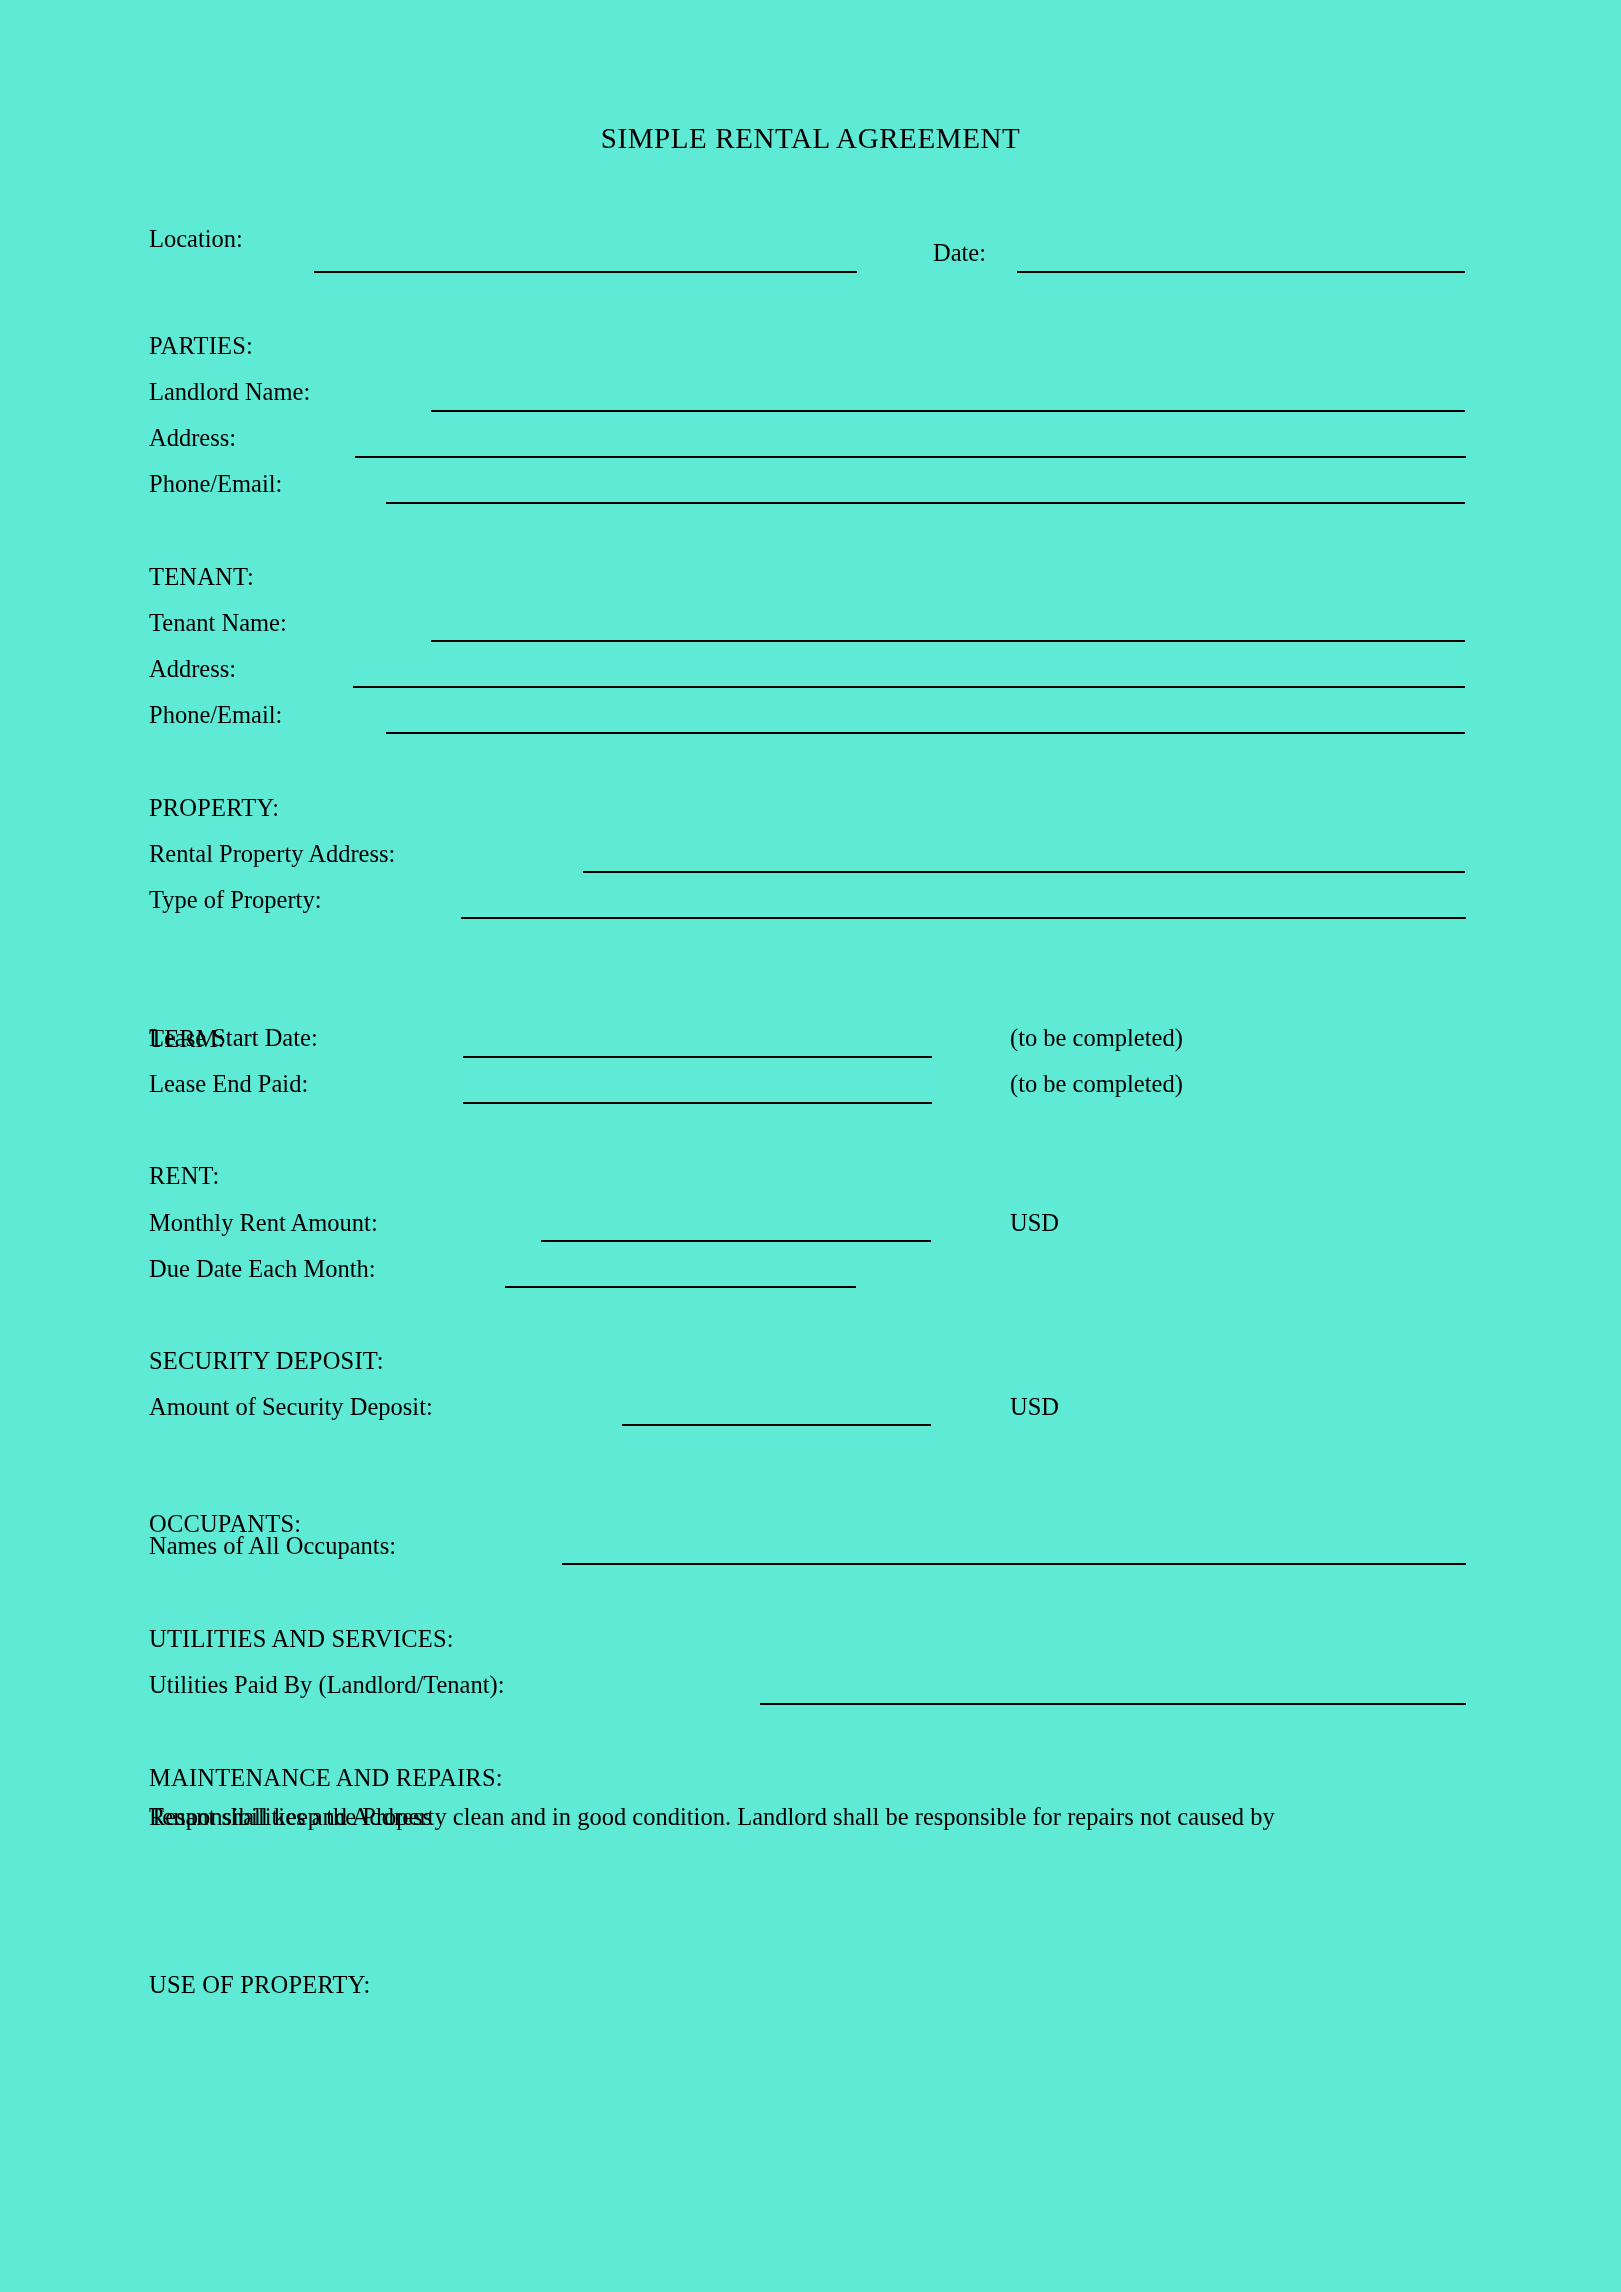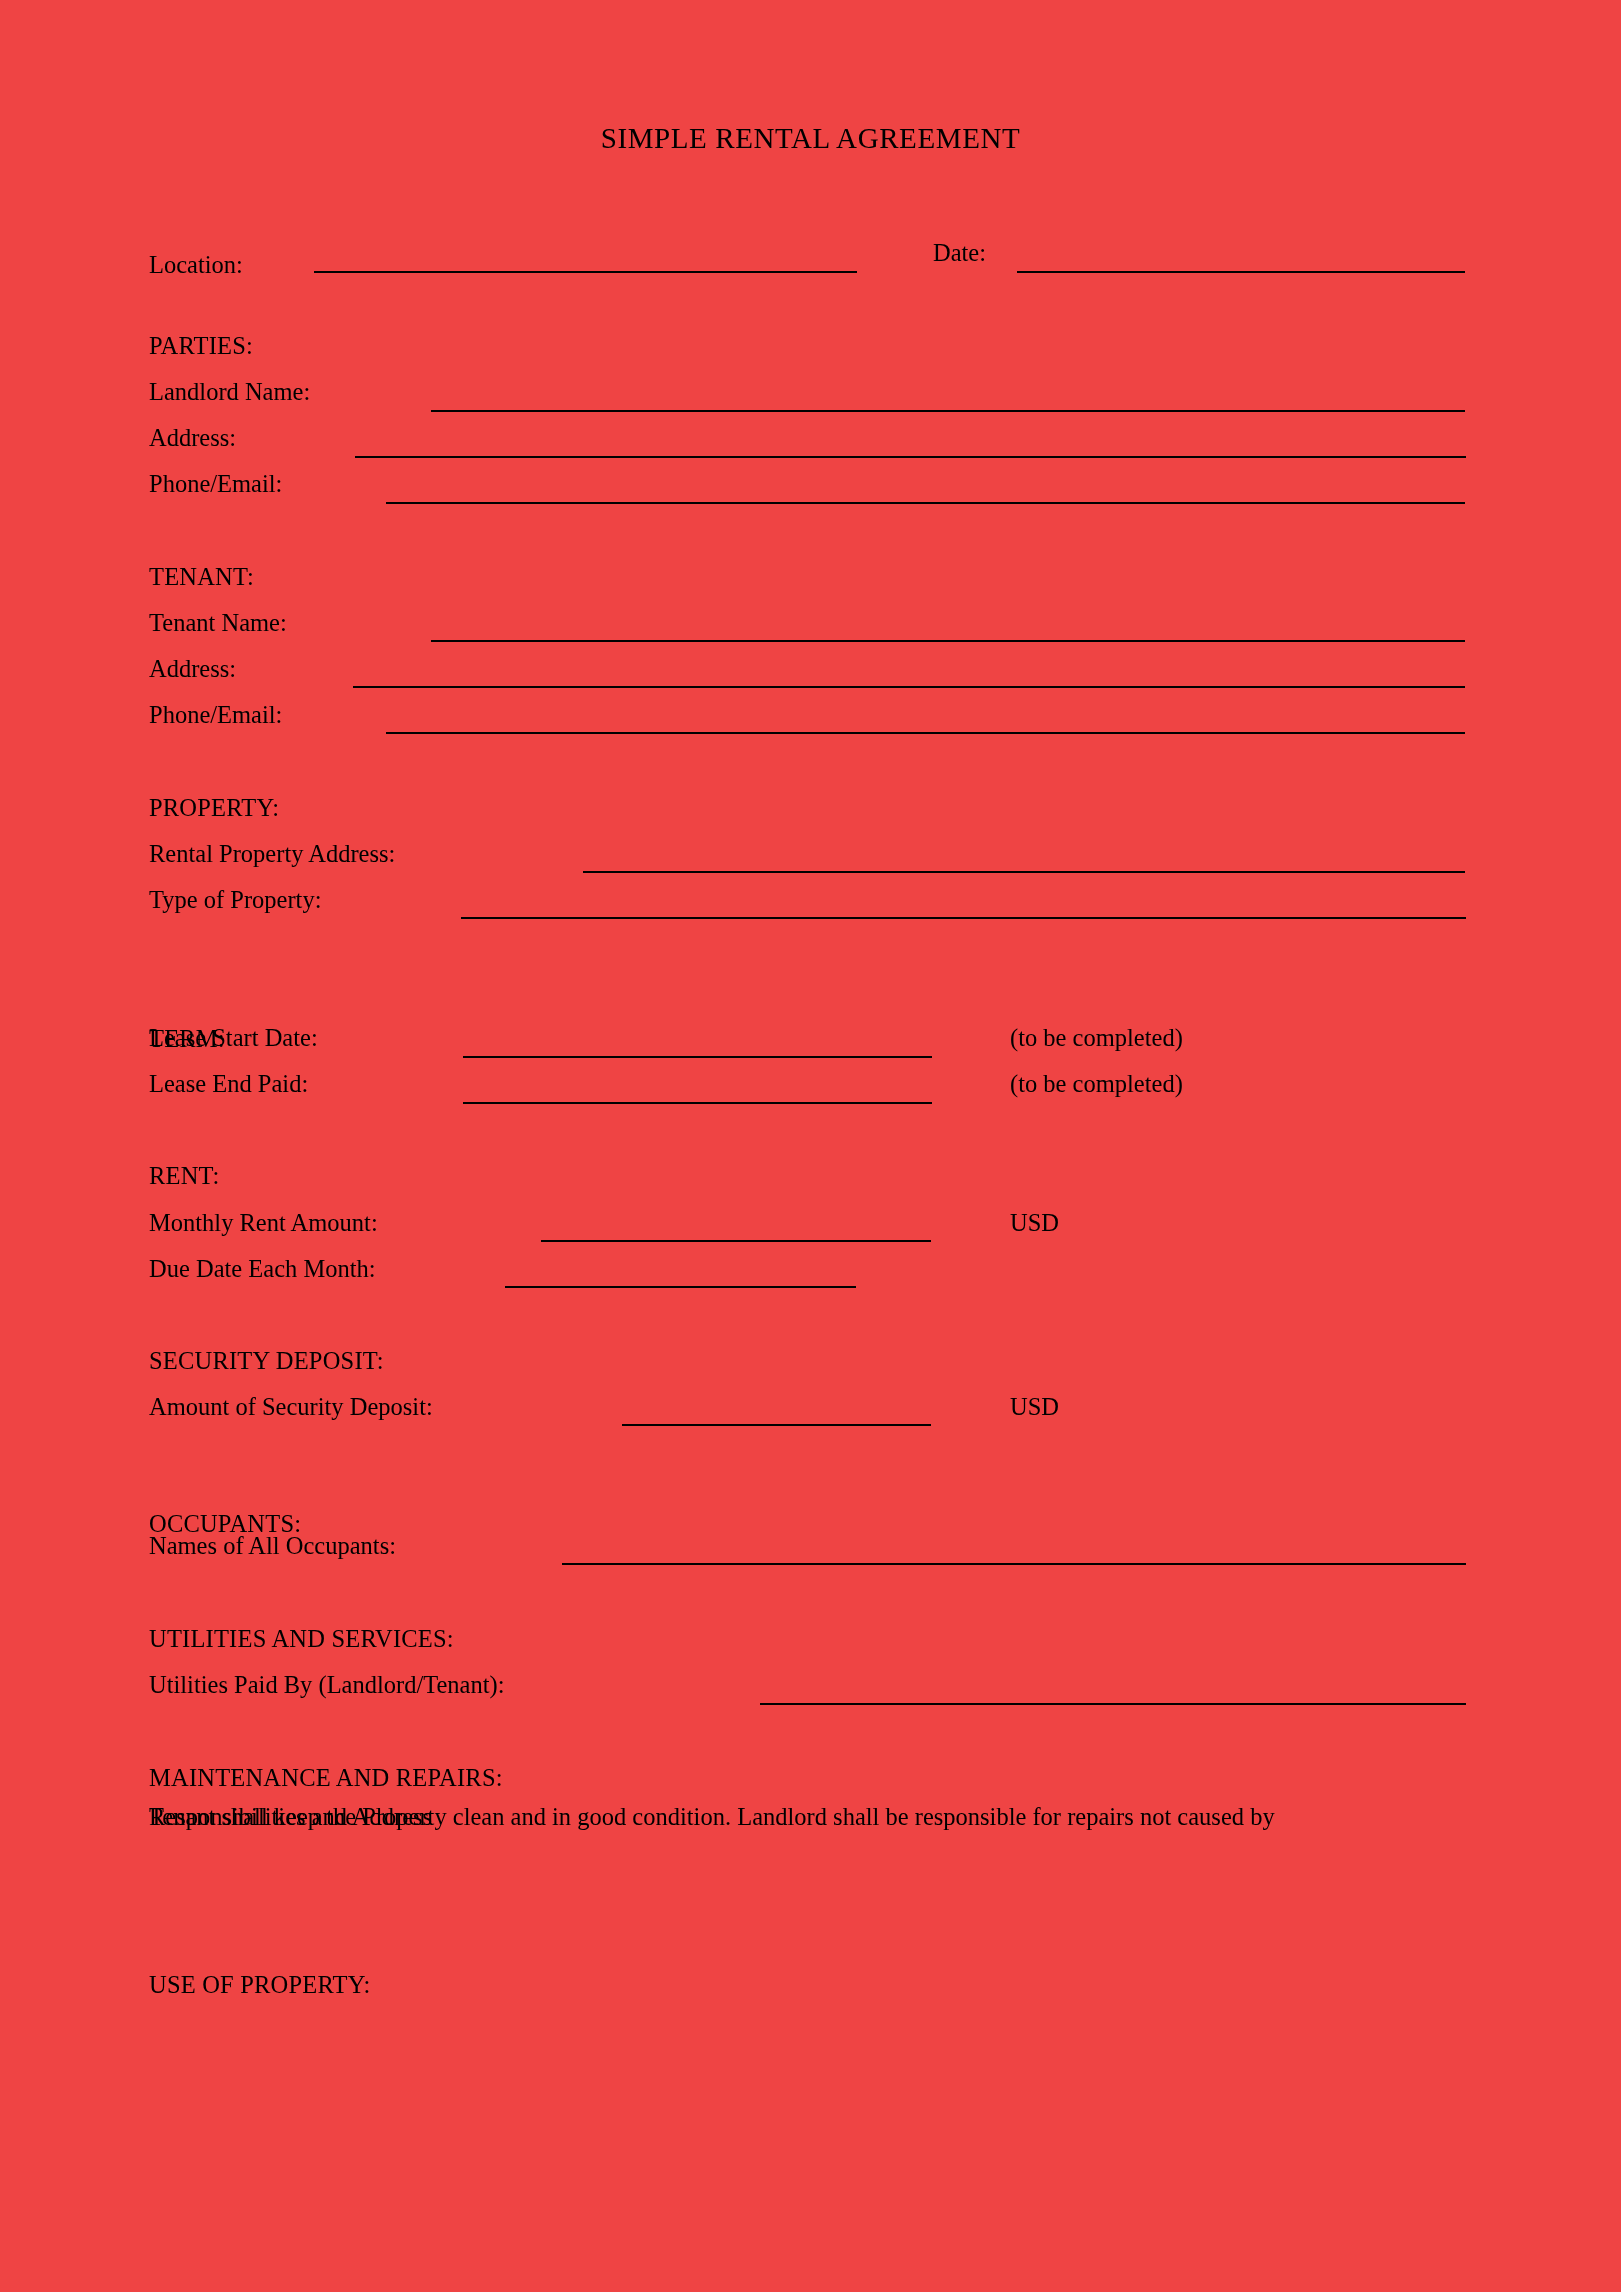--- a/index.html
+++ b/index.html
@@ -4,21 +4,21 @@
 <style>
   html, body {
     margin: 0;
     padding: 0;
     background: #ffffff;
   }
   .page {
     position: relative;
     width: 1621px;
     height: 2293px;
-    background: #ef4444;
+    background: #5eead4;
     font-family: "Liberation Serif", "DejaVu Serif", serif;
     color: #000000;
     overflow: hidden;
   }
 
   
   .doc-title {
     position: absolute;
     left: 0;
     top: 122px;
@@ -72,21 +72,21 @@
     white-space: nowrap;
   }
 </style>
 </head>
 <body>
 
 <div class="page">
 
   <div class="doc-title">SIMPLE RENTAL AGREEMENT</div>
 
-  <div class="t" style="left:149px; top:250px;">Location:</div>
+  <div class="t" style="left:149px; top:224px;">Location:</div>
   <div class="rule" style="left:314px; top:271px; width:543px;"></div>
 
   <div class="t" style="left:933px; top:238px;">Date:</div>
   <div class="rule" style="left:1017px; top:271px; width:448px;"></div>
 
   <div class="section-head" style="left:149px; top:331px;">PARTIES:</div>
 
   <div class="t" style="left:149px; top:377px;">Landlord Name:</div>
   <div class="rule" style="left:431px; top:410px; width:1034px;"></div>
 

